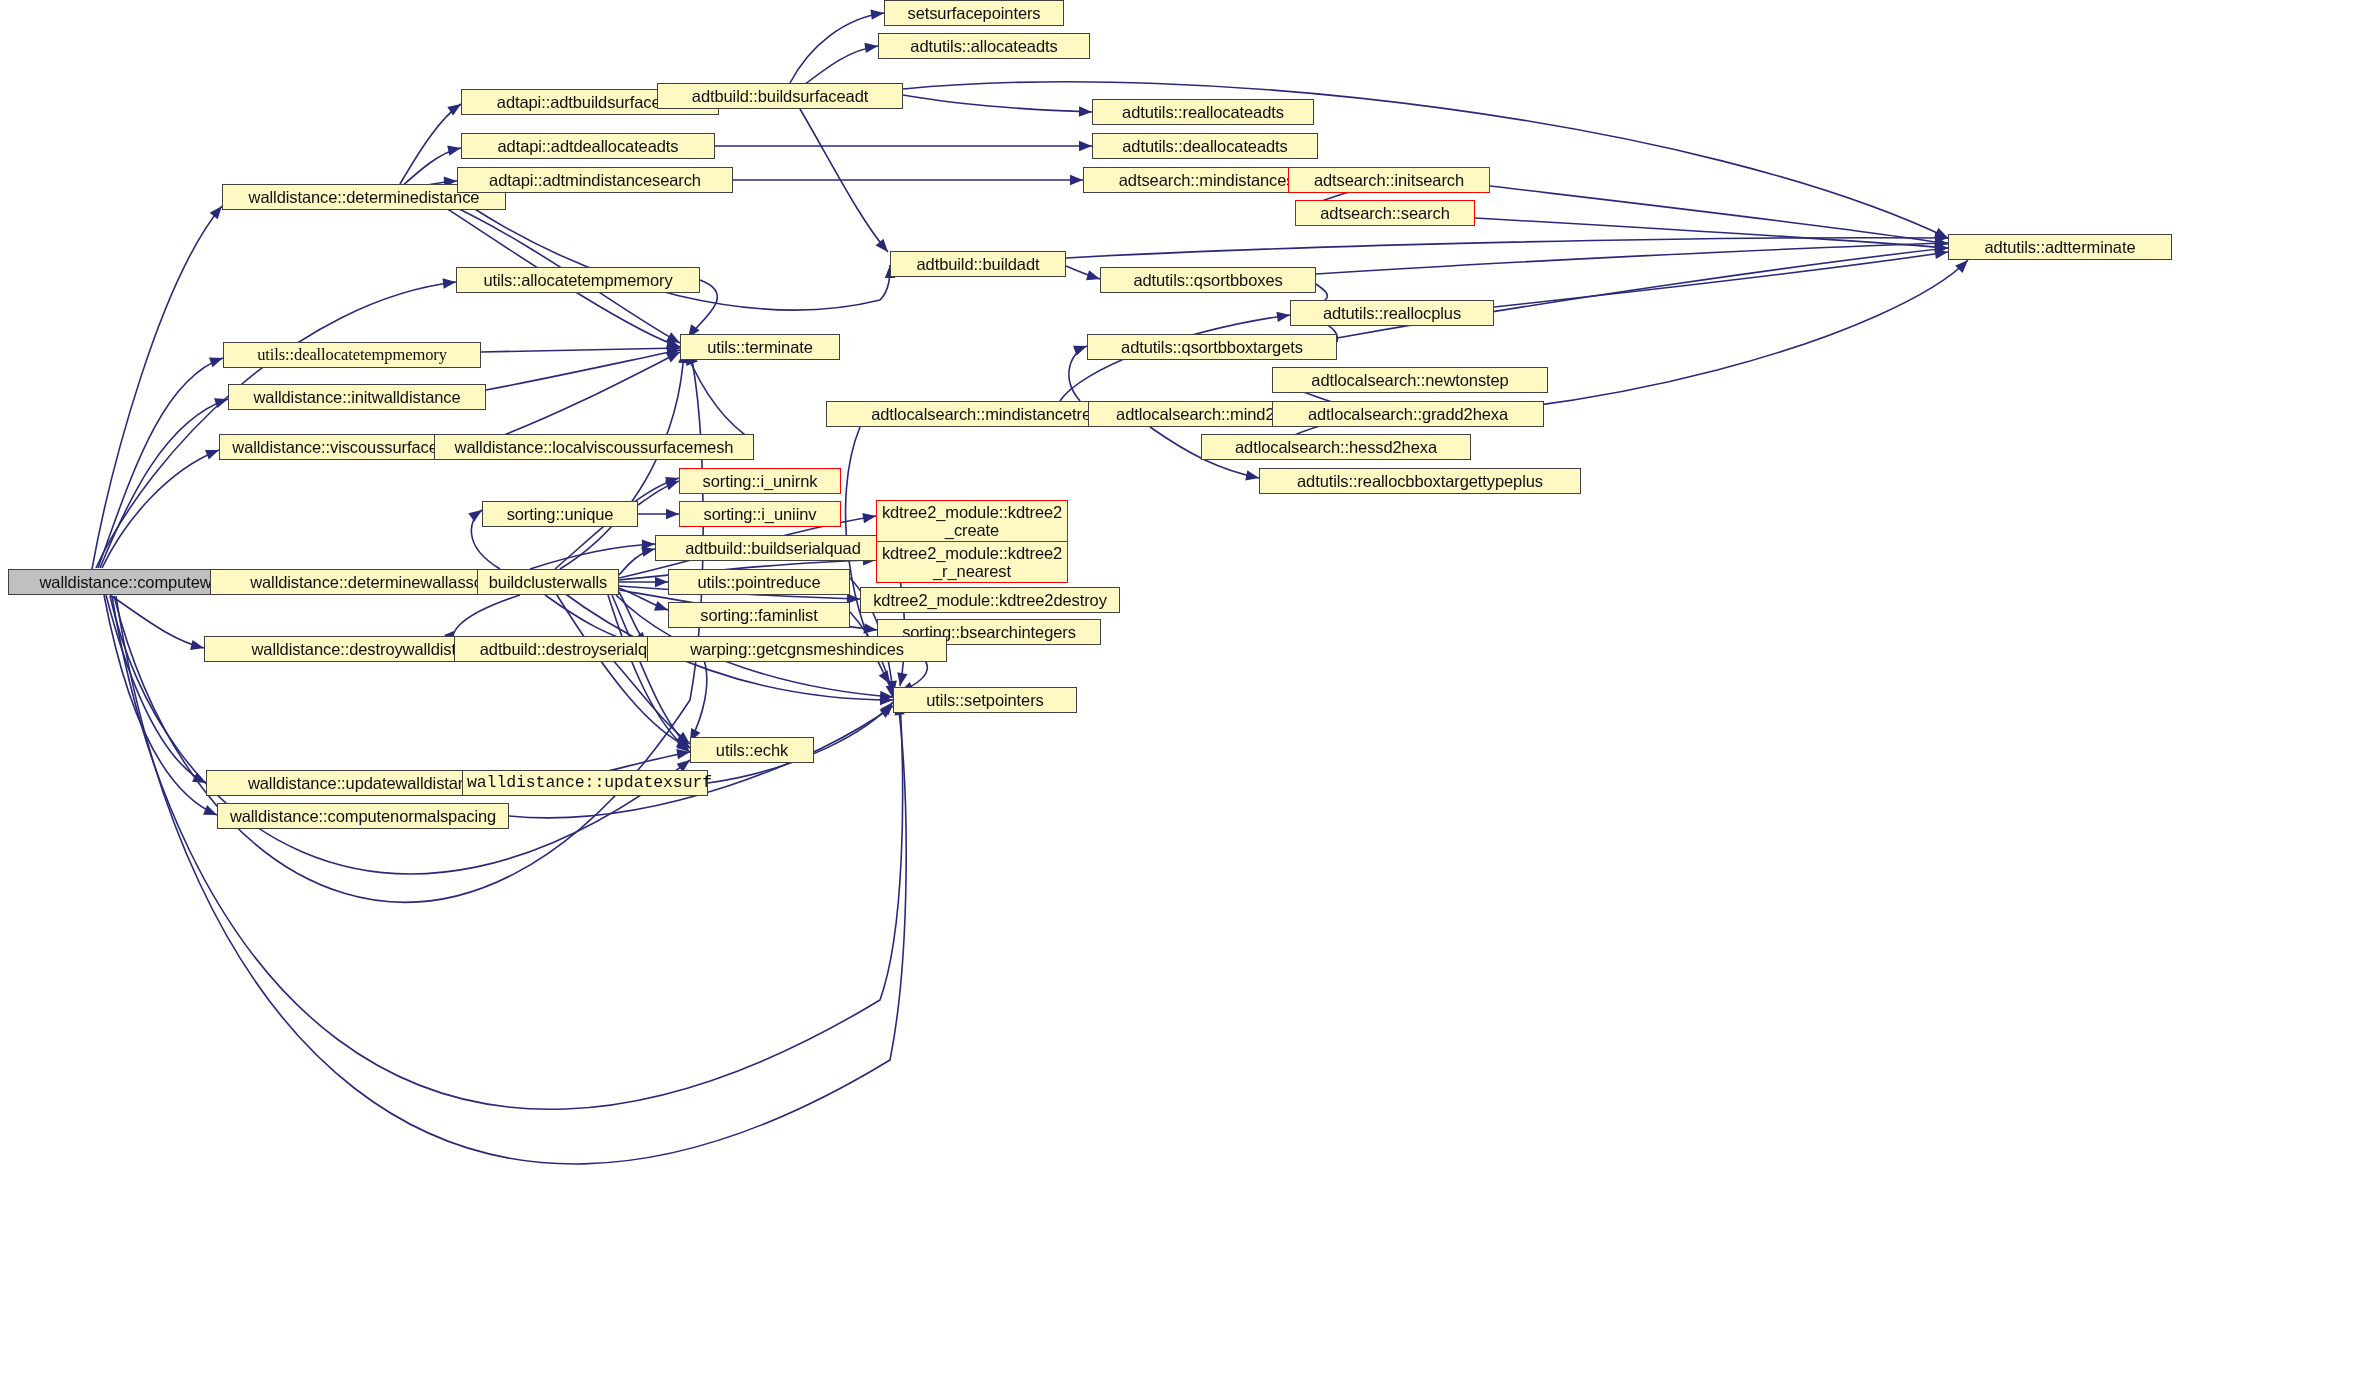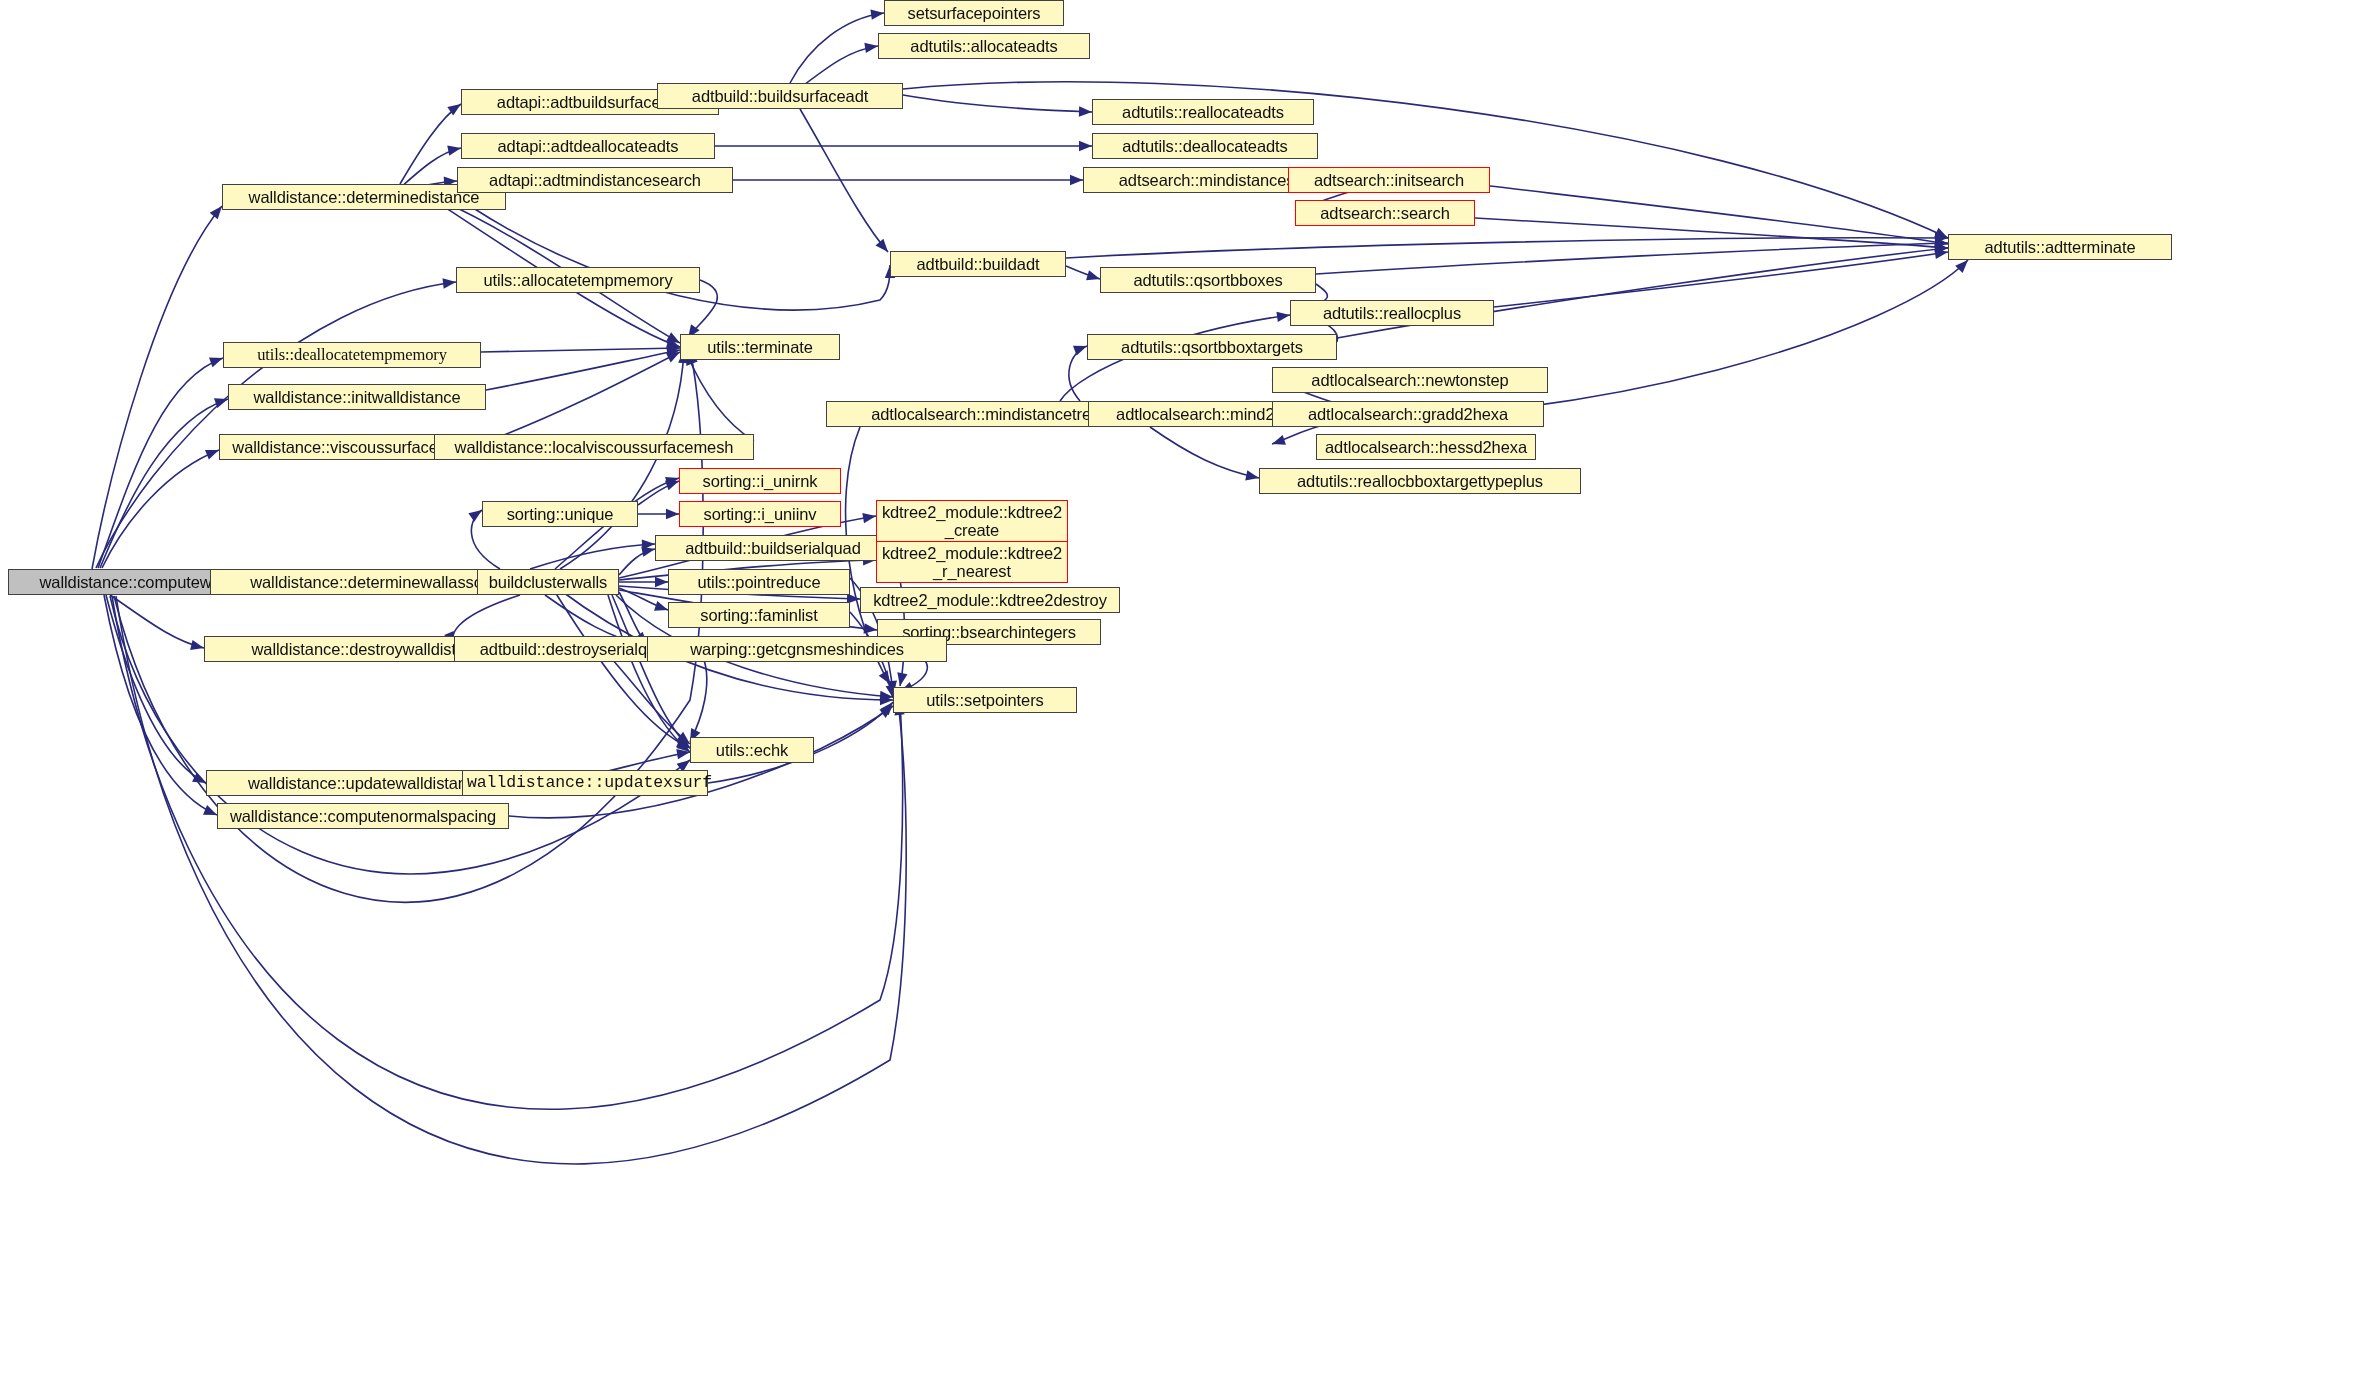--- a/index.html
+++ b/index.html
@@ -241,21 +241,21 @@
       <div class="node red" style="left: 1295px; top: 200px; width: 180px; height: 26px;"><span>adtsearch::search</span></div>
       <div class="node" style="left: 1948px; top: 234px; width: 224px; height: 26px;"><span>adtutils::adtterminate</span></div>
       <div class="node" style="left: 890px; top: 251px; width: 176px; height: 26px;"><span>adtbuild::buildadt</span></div>
       <div class="node" style="left: 1100px; top: 267px; width: 216px; height: 26px;"><span>adtutils::qsortbboxes</span></div>
       <div class="node" style="left: 1290px; top: 300px; width: 204px; height: 26px;"><span>adtutils::reallocplus</span></div>
       <div class="node" style="left: 1087px; top: 334px; width: 250px; height: 26px;"><span>adtutils::qsortbboxtargets</span></div>
       <div class="node" style="left: 1272px; top: 367px; width: 276px; height: 26px;"><span>adtlocalsearch::newtonstep</span></div>
       <div class="node" style="left: 826px; top: 401px; width: 446px; height: 26px;"><span>adtlocalsearch::mindistancetreesearchsinglepoint</span></div>
       <div class="node" style="left: 1088px; top: 401px; width: 250px; height: 26px;"><span>adtlocalsearch::mind2hexa</span></div>
       <div class="node" style="left: 1272px; top: 401px; width: 272px; height: 26px;"><span>adtlocalsearch::gradd2hexa</span></div>
-      <div class="node" style="left: 1316px; top: 434px; width: 220px; height: 26px;"><span>adtlocalsearch::hessd2hexa</span></div>
+      <div class="node" style="left: 1201px; top: 434px; width: 270px; height: 26px;"><span>adtlocalsearch::hessd2hexa</span></div>
       <div class="node" style="left: 1259px; top: 468px; width: 322px; height: 26px;"><span>adtutils::reallocbboxtargettypeplus</span></div>
       <div class="node" style="left: 456px; top: 267px; width: 244px; height: 26px;"><span>utils::allocatetempmemory</span></div>
       <div class="node" style="left: 680px; top: 334px; width: 160px; height: 26px;"><span>utils::terminate</span></div>
       <div class="node" style="left: 223px; top: 342px; width: 258px; height: 26px; font-family: Liberation Serif, serif;"><span>utils::deallocatetempmemory</span></div>
       <div class="node" style="left: 228px; top: 384px; width: 258px; height: 26px;"><span>walldistance::initwalldistance</span></div>
       <div class="node" style="left: 219px; top: 434px; width: 272px; height: 26px;"><span>walldistance::viscoussurfacemesh</span></div>
       <div class="node" style="left: 434px; top: 434px; width: 320px; height: 26px;"><span>walldistance::localviscoussurfacemesh</span></div>
       <div class="node" style="left: 482px; top: 501px; width: 156px; height: 26px;"><span>sorting::unique</span></div>
       <div class="node red" style="left: 679px; top: 468px; width: 162px; height: 26px;"><span>sorting::i_unirnk</span></div>
       <div class="node red" style="left: 679px; top: 501px; width: 162px; height: 26px;"><span>sorting::i_uniinv</span></div>

